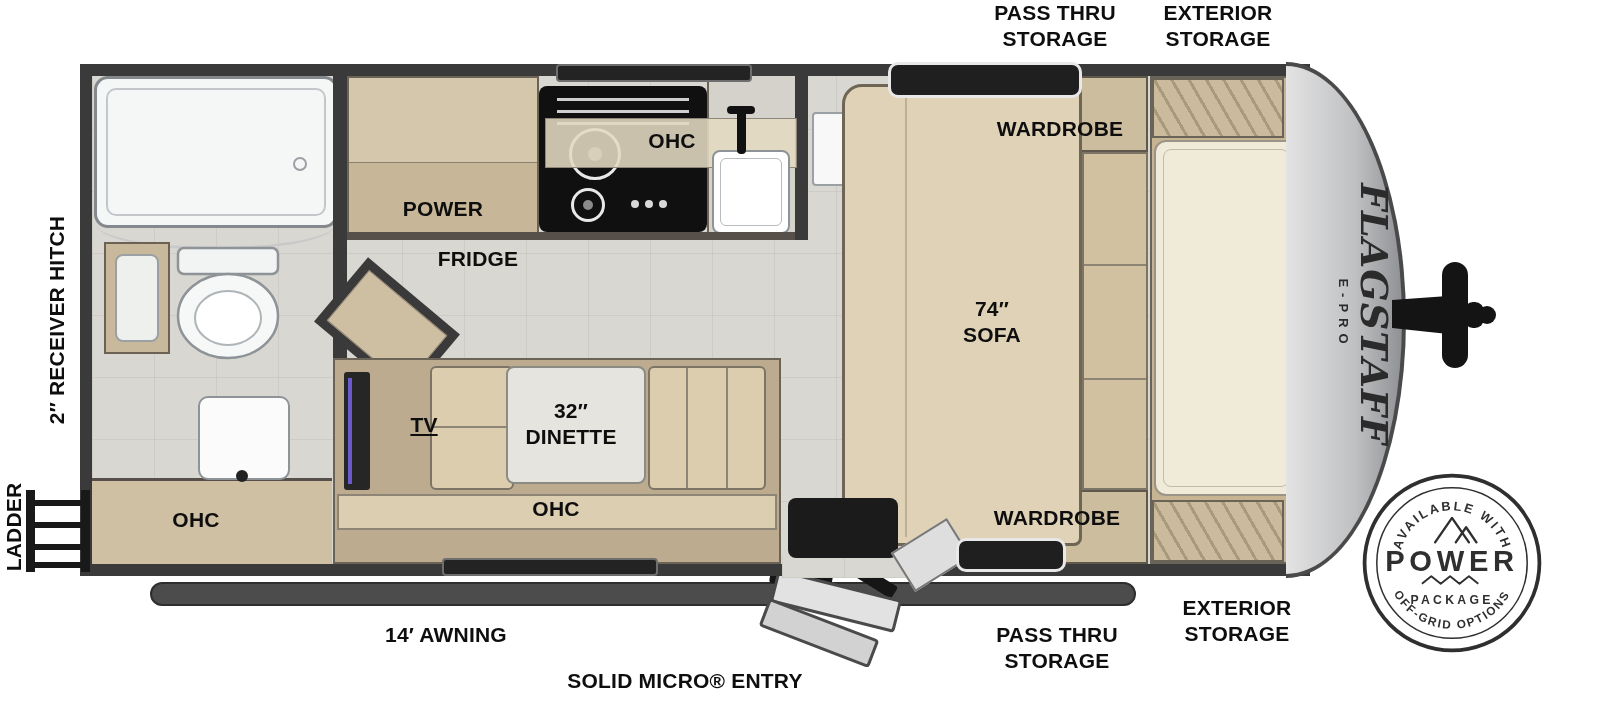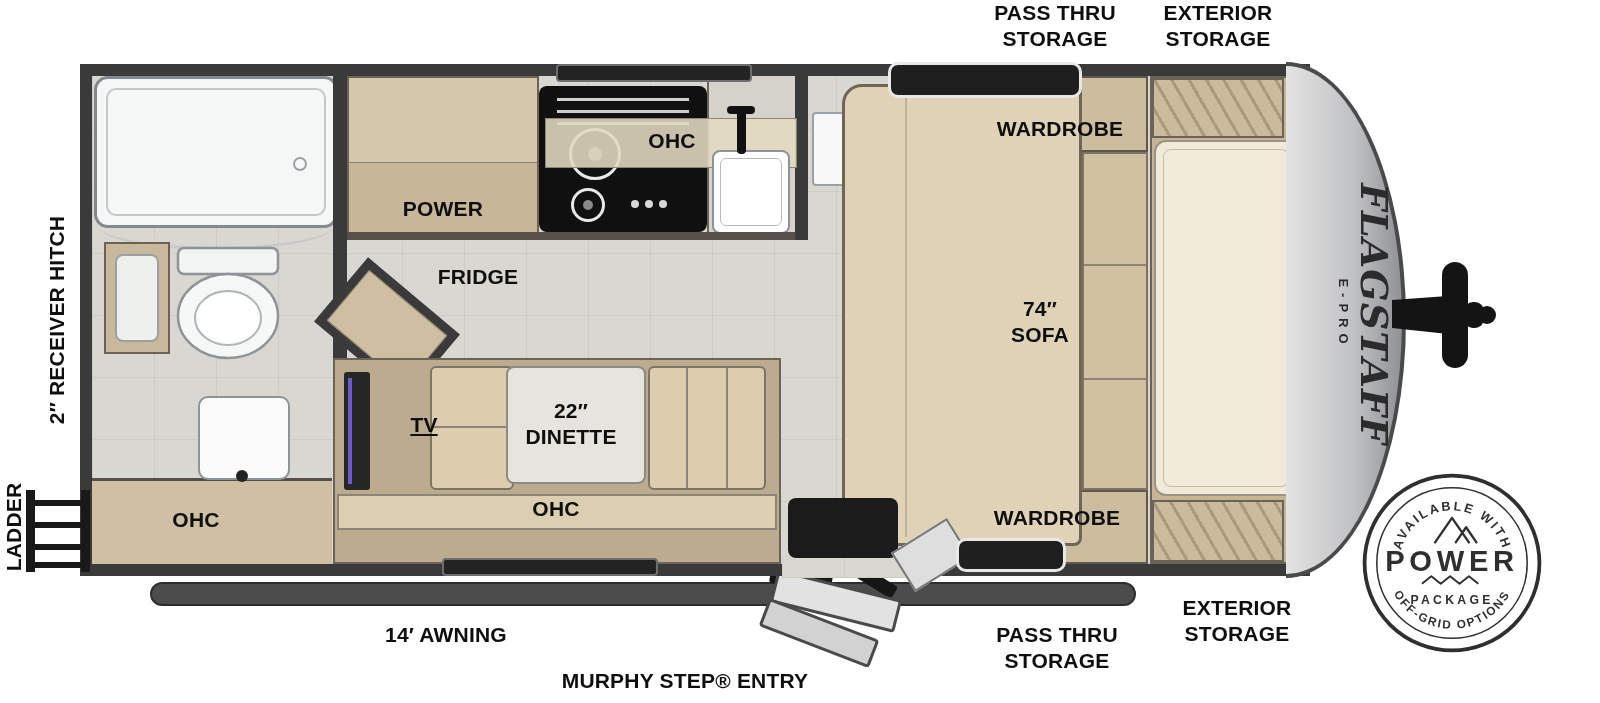--- a/index.html
+++ b/index.html
@@ -158,32 +158,32 @@
   </svg>
 
   <div class="lbl" style="left:935px;top:0;width:240px;">PASS THRU
 STORAGE</div>
   <div class="lbl" style="left:1098px;top:0;width:240px;">EXTERIOR
 STORAGE</div>
   <div class="lbl rot" style="left:-73px;top:307px;width:260px;">2″ RECEIVER HITCH</div>
   <div class="lbl rot" style="left:-51px;top:514px;width:130px;">LADDER</div>
   <div class="lbl" style="left:146px;top:507px;width:100px;">OHC</div>
   <div class="lbl" style="left:383px;top:196px;width:120px;">POWER</div>
-  <div class="lbl" style="left:408px;top:264px;width:140px;">FRIDGE</div>
+  <div class="lbl" style="left:408px;top:246px;width:140px;">FRIDGE</div>
   <div class="lbl" style="left:622px;top:128px;width:100px;">OHC</div>
   <div class="lbl" style="left:384px;top:412px;width:80px;text-decoration:underline;">TV</div>
-  <div class="lbl" style="left:491px;top:398px;width:160px;">22″
+  <div class="lbl" style="left:491px;top:398px;width:160px;">32″
 DINETTE</div>
   <div class="lbl" style="left:506px;top:496px;width:100px;">OHC</div>
   <div class="lbl" style="left:980px;top:116px;width:160px;">WARDROBE</div>
-  <div class="lbl" style="left:980px;top:296px;width:120px;">74″
+  <div class="lbl" style="left:932px;top:296px;width:120px;">74″
 SOFA</div>
   <div class="lbl" style="left:977px;top:505px;width:160px;">WARDROBE</div>
   <div class="lbl" style="left:336px;top:622px;width:220px;">14′ AWNING</div>
-  <div class="lbl" style="left:535px;top:668px;width:300px;">MURPHY STEP® ENTRY</div>
+  <div class="lbl" style="left:535px;top:668px;width:300px;">SOLID MICRO® ENTRY</div>
   <div class="lbl" style="left:937px;top:622px;width:240px;">PASS THRU
 STORAGE</div>
   <div class="lbl" style="left:1117px;top:595px;width:240px;">EXTERIOR
 STORAGE</div>
 
   <svg class="abs" style="left:1358px;top:469px;z-index:10;" width="188" height="188" viewBox="-100 -100 200 200">
     <defs>
       <path id="arcTop" d="M -56 0 A 56 56 0 0 1 56 0"></path>
       <path id="arcBottom" d="M -70 0 A 70 70 0 0 0 70 0"></path>
     </defs>

